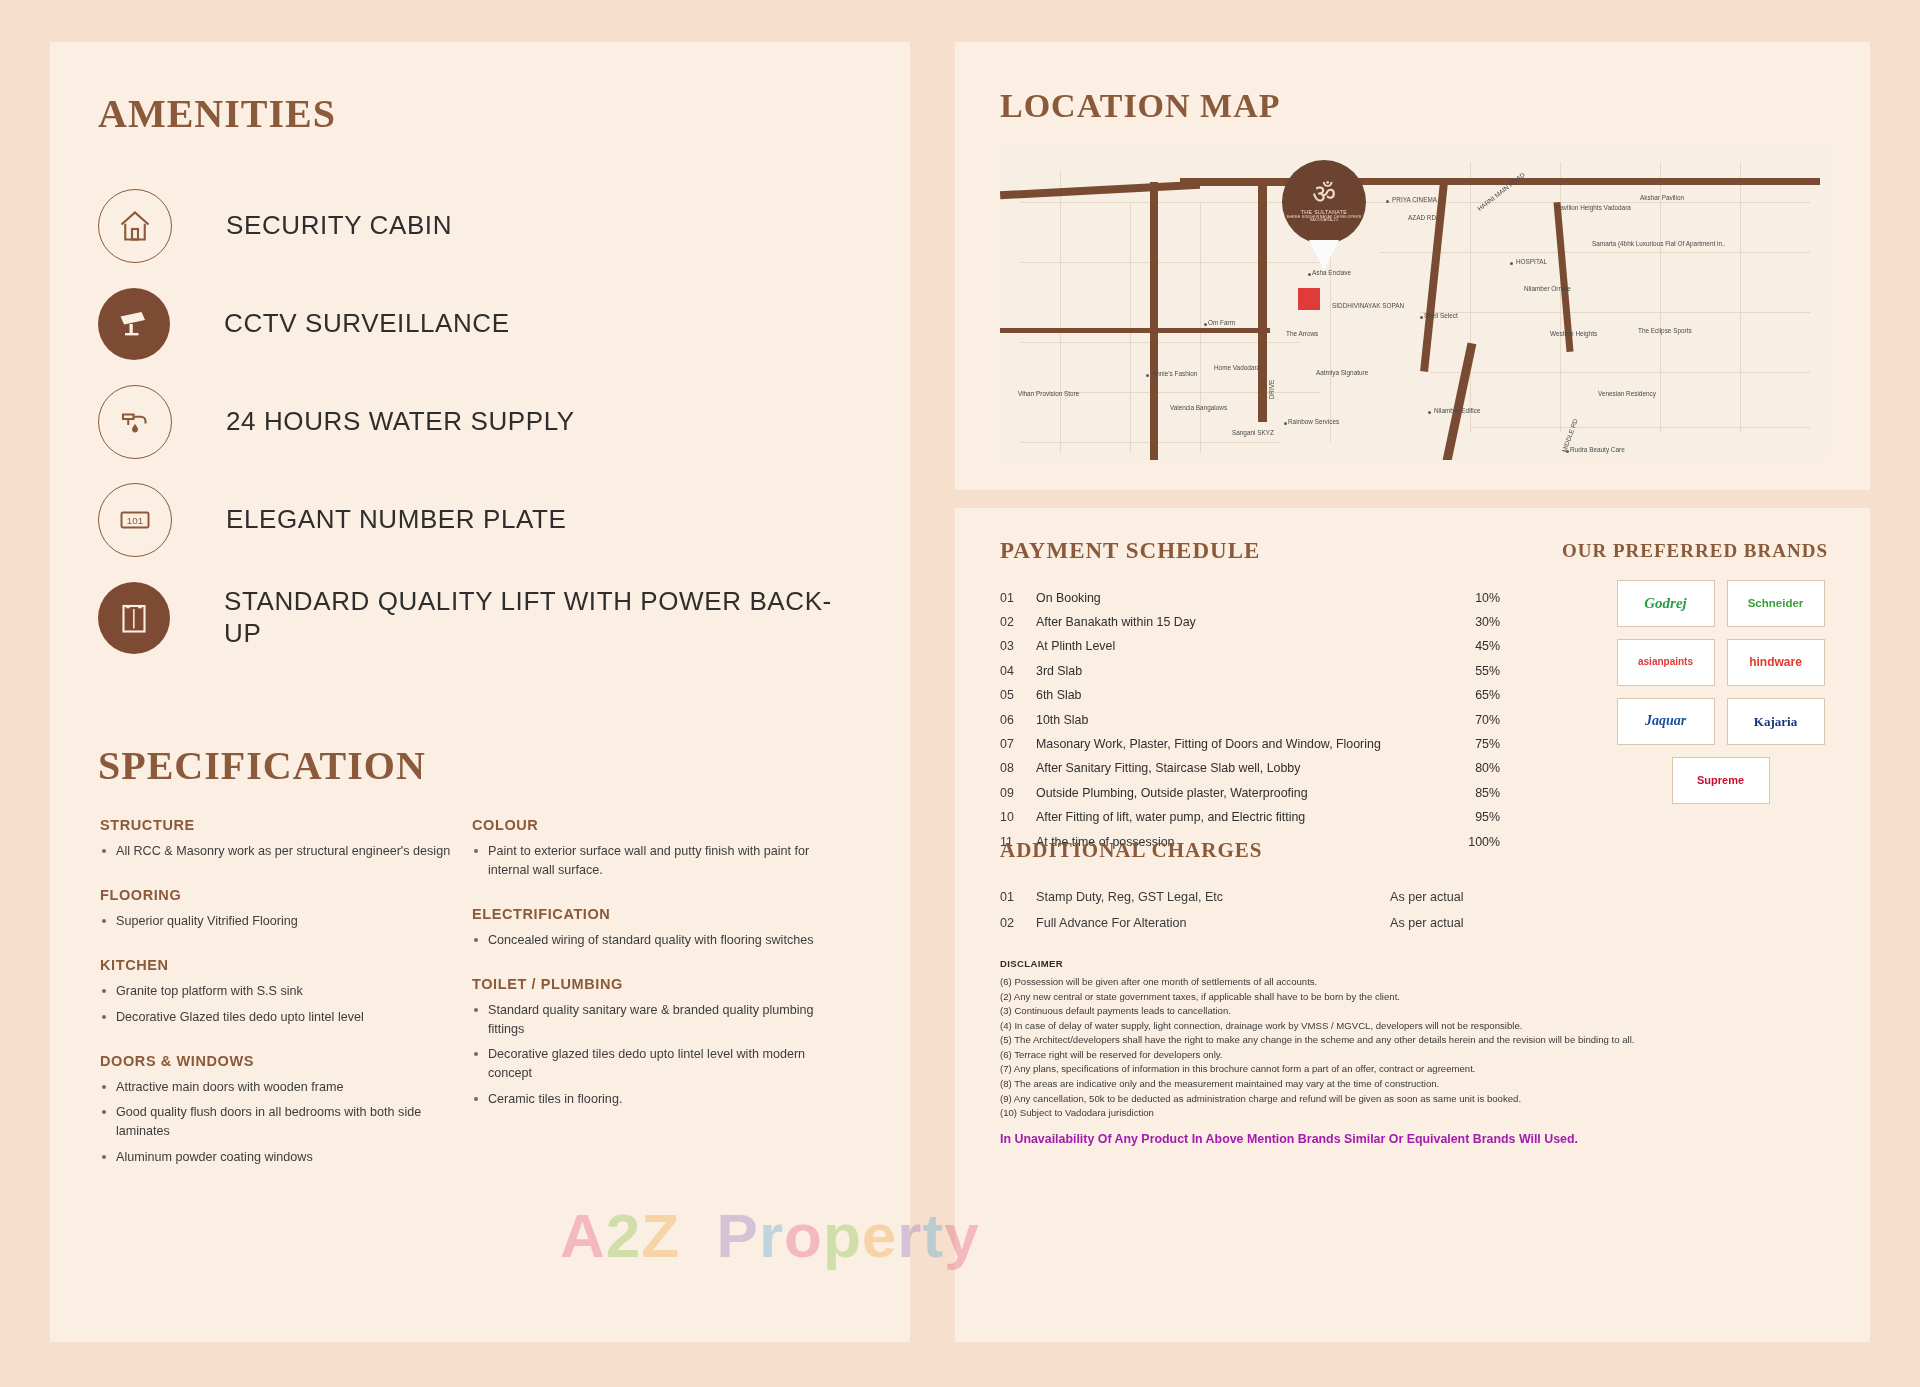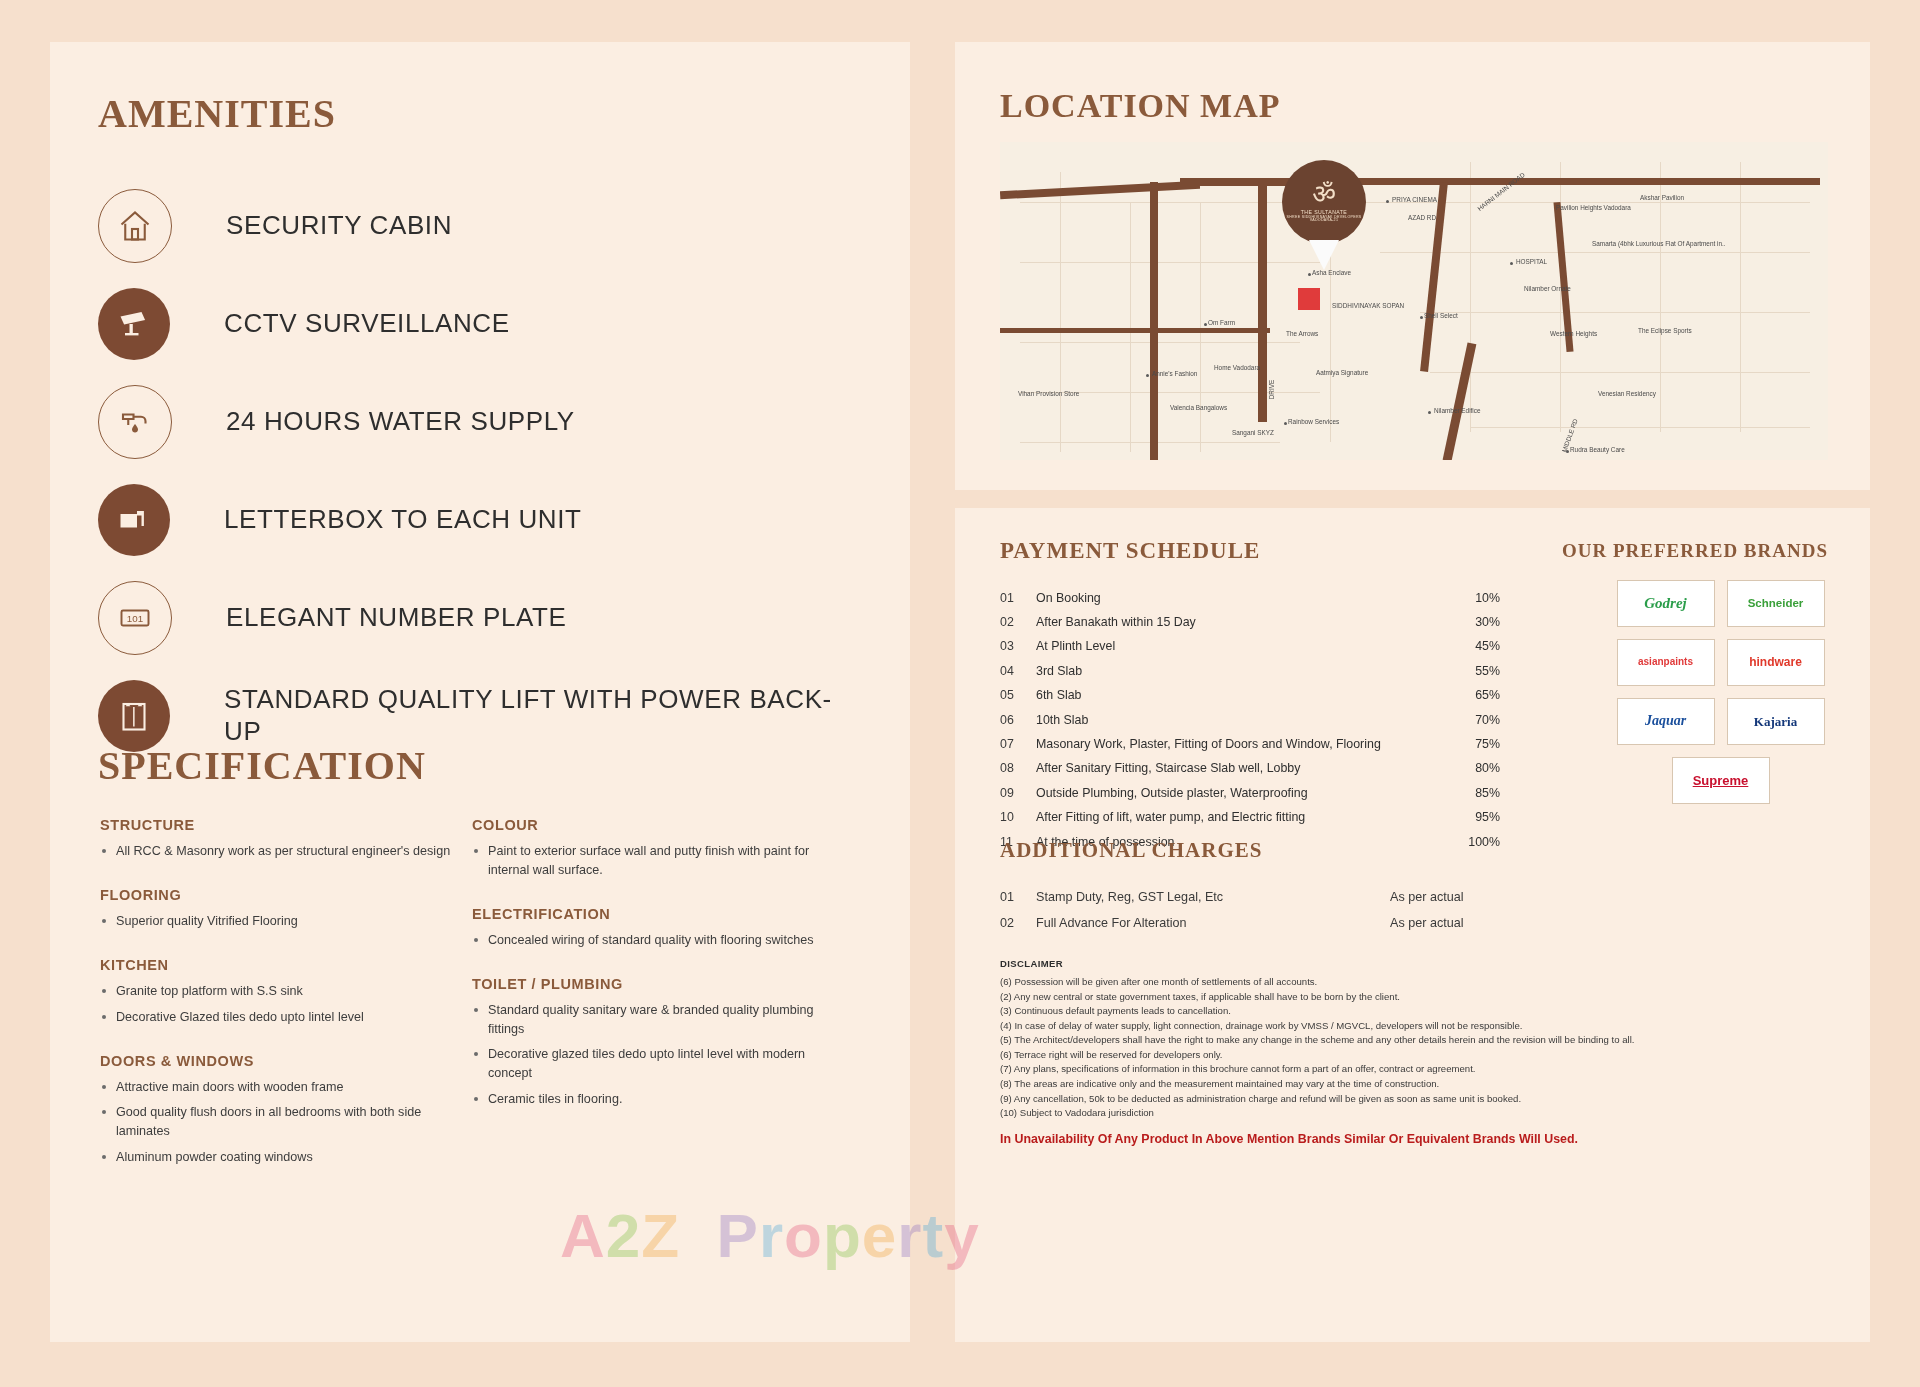--- a/index.html
+++ b/index.html
@@ -98,36 +98,36 @@
   .add-title{position:absolute;left:45px;top:330px;font-size:21px;}
   .add-table{position:absolute;left:45px;top:376px;width:500px;}
   .add-row{display:flex;font-size:12.6px;line-height:1.6;padding:3px 0;}
   .add-no{width:36px;}
   .add-desc{flex:1;}
   .add-val{width:110px;}
 
   .disclaimer{position:absolute;left:45px;top:450px;width:810px;}
   .disc-head{font-size:9.5px;font-weight:bold;letter-spacing:.4px;color:#2d2d2d;margin-bottom:6px;}
   .disc-line{font-size:9.6px;line-height:1.52;color:#3b3b3b;}
-  .disc-note{margin-top:11px;font-size:12.4px;font-weight:bold;color:#b91c1c;}
+  .disc-note{margin-top:11px;font-size:12.4px;font-weight:bold;color:#a21caf;}
 
   .brands{position:absolute;right:42px;top:72px;width:215px;
     display:flex;flex-wrap:wrap;gap:12px;justify-content:center;}
   .brand-card{
     width:96px;height:45px;background:#fff;border:1px solid #d8c6b1;
     display:flex;align-items:center;justify-content:center;
     font-size:13px;font-weight:bold;line-height:1.05;
   }
   .b-godrej{color:#2a9d4a;font-family:"Liberation Serif",serif;font-style:italic;font-size:15px;}
   .b-schneider{color:#3aa03a;font-size:11.5px;}
   .b-asian{color:#e03a3a;font-size:10px;}
   .b-hindware{color:#e0392b;font-size:12px;}
   .b-jaquar{color:#1a4f9c;font-size:14px;font-style:italic;font-family:"Liberation Serif",serif;}
   .b-kajaria{color:#14387a;font-size:13px;font-family:"Liberation Serif",serif;}
-  .b-supreme{color:#c8102e;font-size:13px;text-decoration:underline;}
+  .b-supreme{color:#c8102e;font-size:11px;}
 
   .watermark{
     position:absolute;left:560px;top:1200px;font-size:62px;font-weight:bold;
     font-family:"Liberation Sans",sans-serif;opacity:.34;letter-spacing:1px;
     pointer-events:none;
   }
   .wm-a{color:#e4557a;}.wm-2{color:#7fc241;}.wm-z{color:#f0a53a;}
   .wm-p1{color:#8e6fc0;}.wm-r{color:#4aa8d8;}.wm-o{color:#e4557a;}
   .wm-p2{color:#7fc241;}.wm-e{color:#f0a53a;}.wm-r2{color:#8e6fc0;}
   .wm-t{color:#4aa8d8;}.wm-y{color:#e4557a;}
@@ -170,31 +170,20 @@
           <svg viewBox="0 0 24 24" fill="none" stroke="currentColor" stroke-width="1.4">
             <path d="M4 7h7v3H4z"></path>
               <path d="M11 8.5h5a3 3 0 0 1 3 3V13"></path>
               <path d="M7.5 10v4"></path>
             <path d="M14 17c0 1.2-.9 2-2 2s-2-.8-2-2 2-3.6 2-3.6S14 15.8 14 17z" fill="currentColor" stroke="none"></path>
           </svg>
         </div>
         <div class="amen-label">24 HOURS WATER SUPPLY</div>
       </div>
 
-      <div class="amen-row">
-        <div class="amen-ico solid">
-          <svg viewBox="0 0 24 24" fill="currentColor">
-            <path d="M3 8h11v9H3z"></path>
-              <path d="M14 6h4v3h-4z"></path>
-              <rect x="17" y="6" width="1.6" height="10"></rect>
-            <path d="M4.5 9.5l4 3 4-3" fill="none" stroke="#fbeee2" stroke-width="1.1"></path>
-          </svg>
-        </div>
-        <div class="amen-label">LETTERBOX TO EACH UNIT</div>
-      </div>
 
       <div class="amen-row">
         <div class="amen-ico outline">
           <svg viewBox="0 0 24 24" fill="none" stroke="currentColor" stroke-width="1.3">
             <rect x="3" y="7" width="18" height="10" rx="1"></rect>
             <text x="12" y="14.6" font-size="6.5" text-anchor="middle" fill="currentColor" stroke="none">101</text>
           </svg>
         </div>
         <div class="amen-label">ELEGANT NUMBER PLATE</div>
       </div>

